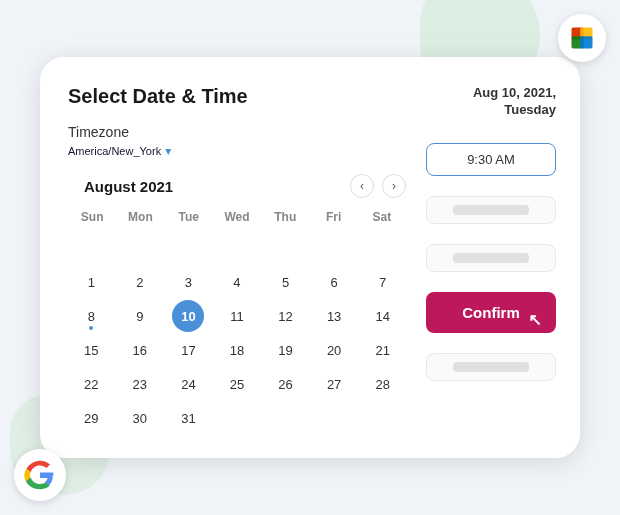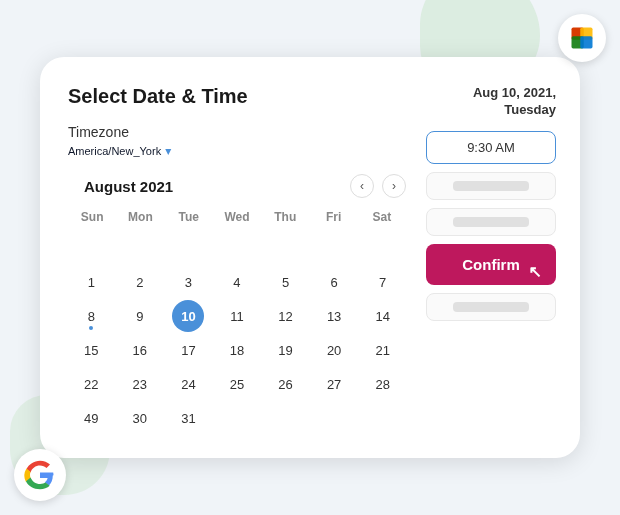--- a/index.html
+++ b/index.html
@@ -210,21 +210,21 @@
     }
     .day-cell.empty {
       cursor: default;
     }
 
     
     .right-panel {
       width: 130px;
       display: flex;
       flex-direction: column;
-      gap: 8px;
+      gap: 20px;
     }
 
     .date-header {
       font-size: 13px;
       font-weight: 600;
       color: #333;
       text-align: right;
       line-height: 1.3;
       margin-bottom: 4px;
     }
@@ -362,21 +362,21 @@
         <div class="day-cell">21</div>
 
         <div class="day-cell">22</div>
         <div class="day-cell">23</div>
         <div class="day-cell">24</div>
         <div class="day-cell">25</div>
         <div class="day-cell">26</div>
         <div class="day-cell">27</div>
         <div class="day-cell">28</div>
 
-        <div class="day-cell">49</div>
+        <div class="day-cell">29</div>
         <div class="day-cell">30</div>
         <div class="day-cell">31</div>
         <div class="day-cell empty"></div>
         <div class="day-cell empty"></div>
         <div class="day-cell empty"></div>
         <div class="day-cell empty"></div>
       </div>
     </div>
   </div>
 

